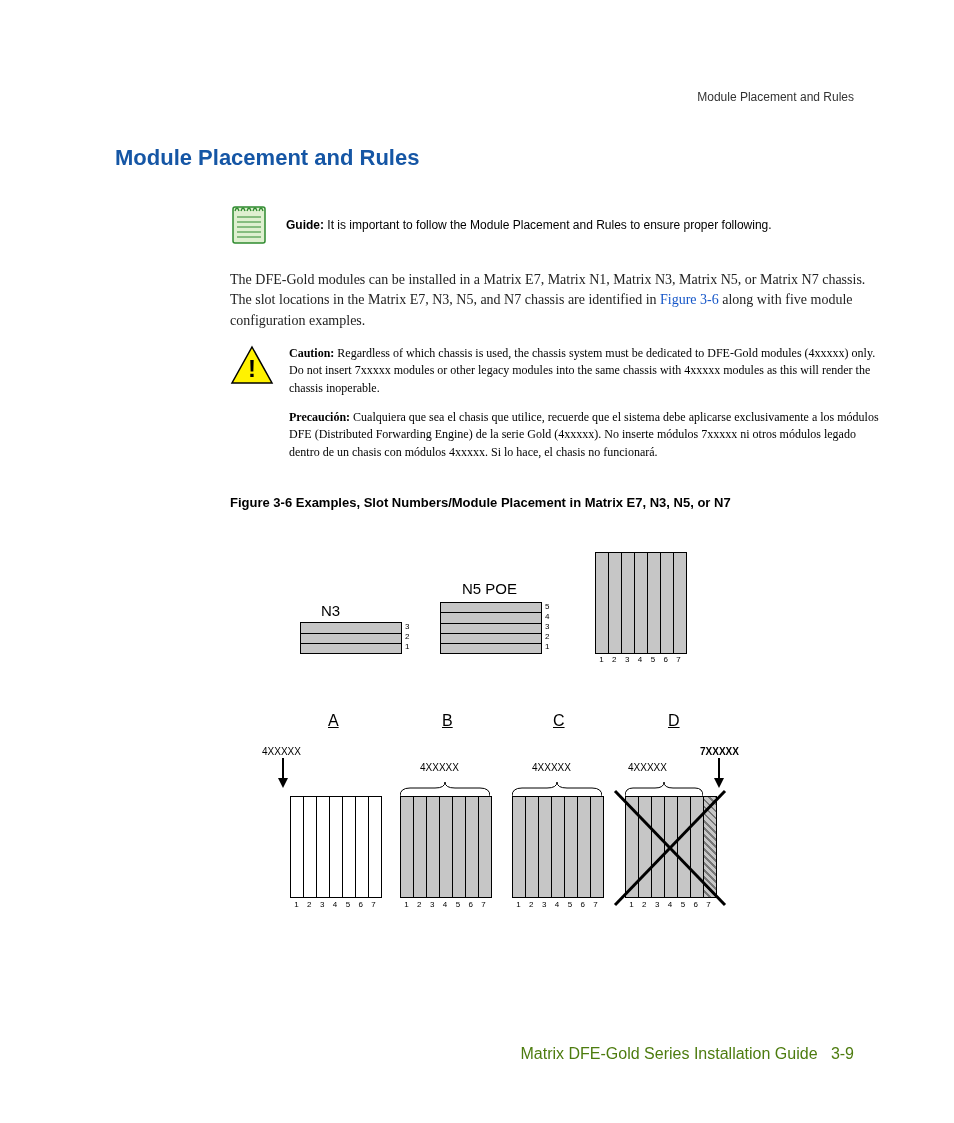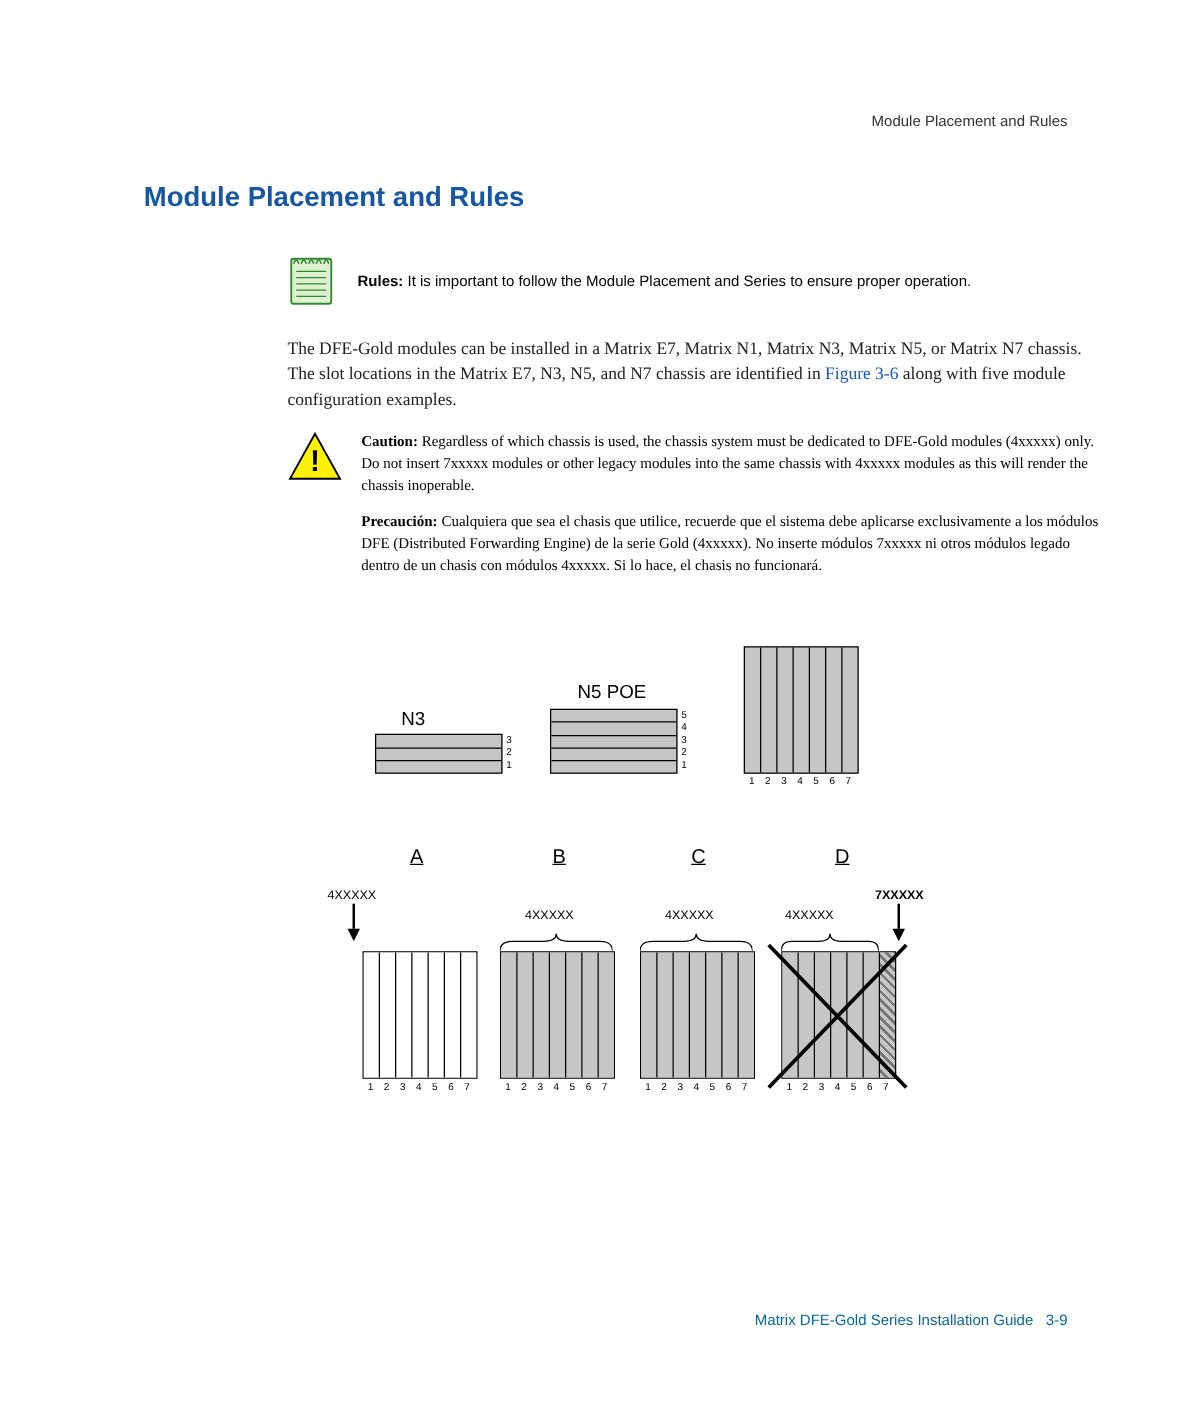--- a/index.html
+++ b/index.html
@@ -167,22 +167,22 @@
     display:flex; font-size:8px;
   }
   .cfg-nums span { flex:1; text-align:center; }
   .hatched {
     background: repeating-linear-gradient(45deg, #c6c6c6, #c6c6c6 3px, #777 3px, #777 5px) !important;
   }
   .footer {
     position:absolute;
     bottom: 60px; right: 100px;
     font-family: Arial, Helvetica, sans-serif;
-    font-size: 12px;
-    color:#0369a1;
+    font-size: 16px;
+    color:#4d7c0f;
   }
 </style>
 </head>
 <body>
 
 <div class="page">
 
   <div class="running-header">Module Placement and Rules</div>
 
   <h1 class="section-title">Module Placement and Rules</h1>
@@ -193,22 +193,22 @@
         <rect x="3" y="6" width="32" height="36" rx="2" fill="#dff0d0" stroke="#2f8a2f" stroke-width="1.5"></rect>
         <path d="M5 10 q2 -6 4 0 M11 10 q2 -6 4 0 M17 10 q2 -6 4 0 M23 10 q2 -6 4 0 M29 10 q2 -6 4 0" stroke="#2f8a2f" fill="none" stroke-width="1.3"></path>
         <line x1="7" y1="16" x2="31" y2="16" stroke="#2f8a2f"></line>
         <line x1="7" y1="21" x2="31" y2="21" stroke="#2f8a2f"></line>
         <line x1="7" y1="26" x2="31" y2="26" stroke="#2f8a2f"></line>
         <line x1="7" y1="31" x2="31" y2="31" stroke="#2f8a2f"></line>
         <line x1="7" y1="36" x2="31" y2="36" stroke="#2f8a2f"></line>
       </svg>
     </span>
     <div class="note-text">
-      <b>Rules:</b>
-      <span>It is important to follow the Module Placement and Series to ensure proper operation.</span>
+      <b>Guide:</b>
+      <span>It is important to follow the Module Placement and Rules to ensure proper following.</span>
     </div>
   </div>
 
   <p class="body-text">
     <span>The DFE-Gold modules can be installed in a Matrix E7, Matrix N1, Matrix N3, Matrix N5, or Matrix N7 chassis. The slot locations in the Matrix E7, N3, N5, and N7 chassis are identified in </span><a href="#">Figure 3-6</a><span> along with five module configuration examples.</span>
   </p>
 
   <div class="caution-block">
     <span class="caution-icon">
       <svg width="44" height="40" viewBox="0 0 44 40">
@@ -221,20 +221,21 @@
         <b>Caution:</b>
         <span>Regardless of which chassis is used, the chassis system must be dedicated to DFE-Gold modules (4xxxxx) only. Do not insert 7xxxxx modules or other legacy modules into the same chassis with 4xxxxx modules as this will render the chassis inoperable.</span>
       </p>
       <p>
         <b>Precaución:</b>
         <span>Cualquiera que sea el chasis que utilice, recuerde que el sistema debe aplicarse exclusivamente a los módulos DFE (Distributed Forwarding Engine) de la serie Gold (4xxxxx). No inserte módulos 7xxxxx ni otros módulos legado dentro de un chasis con módulos 4xxxxx. Si lo hace, el chasis no funcionará.</span>
       </p>
     </div>
   </div>
 
+  <div class="figure-caption">Figure 3-6    Examples, Slot Numbers/Module Placement in Matrix E7, N3, N5, or N7</div>
 
   <div class="figure-area">
 
     <div class="chassis-label" style="left:91px; top:72px;">N3</div>
     <div class="n3-box">
         <div></div>
         <div></div>
         <div></div>
       </div>
     <div class="n3-nums">

